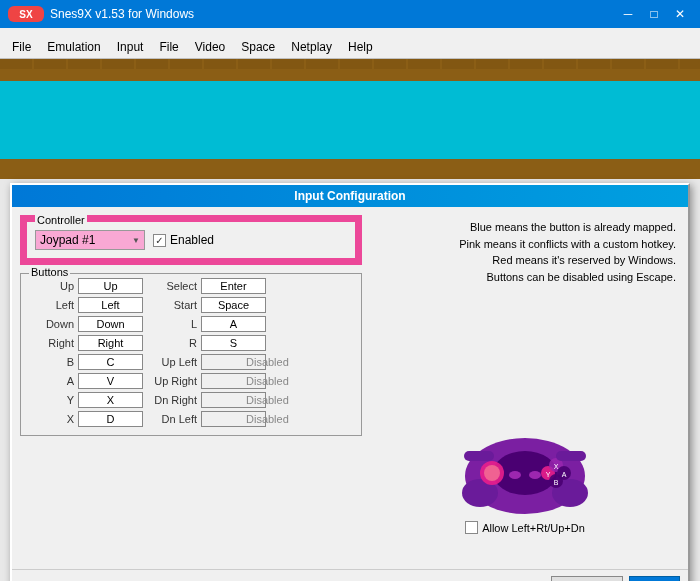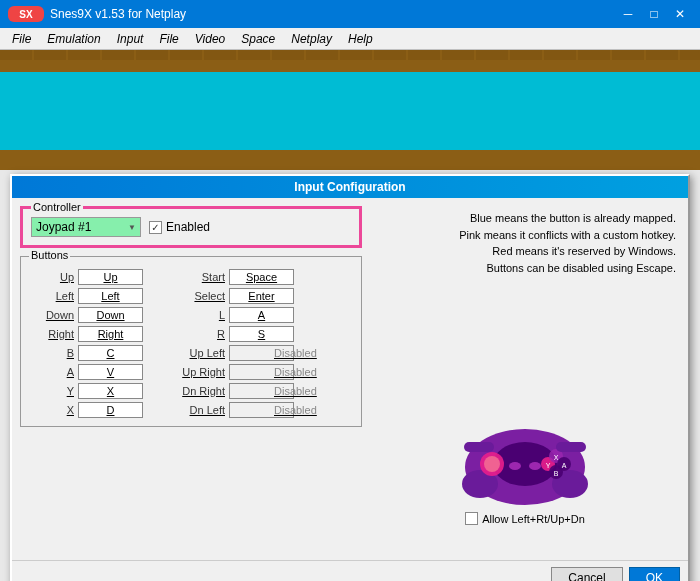--- a/index.html
+++ b/index.html
@@ -53,25 +53,24 @@
       font-size: 12px;
       display: flex;
       align-items: center;
       justify-content: center;
     }
 
     
     .menu-bar {
       background: #f0f0f0;
       display: flex;
-      align-items: flex-start;
+      align-items: flex-end;
       padding: 2px 4px;
-      height: 22px;
+      height: 31px;
       border-bottom: 1px solid #c0c0c0;
-      font-style: italic;
     }
     .menu-item {
       padding: 2px 8px;
       cursor: pointer;
       font-size: 12px;
     }
 
     
     .game-area {
       width: 100%;
@@ -126,21 +125,21 @@
       gap: 8px;
     }
 
     
     .left-panel {
       flex: 1;
     }
 
     
     .controller-section {
-      border: 3px solid #ec4899;
+      border: 7px solid #ec4899;
       padding: 4px 8px 8px;
       margin-bottom: 8px;
       position: relative;
     }
     .section-label {
       position: absolute;
       top: -8px;
       left: 8px;
       background: #f0f0f0;
       padding: 0 2px;
@@ -149,21 +148,21 @@
     .controller-row {
       display: flex;
       align-items: center;
       gap: 8px;
       margin-top: 4px;
     }
     .dropdown {
       width: 110px;
       padding: 2px 4px;
       border: 1px solid #999;
-      background: #86efac;
+      background: #f9a8d4;
       font-size: 12px;
       display: flex;
       align-items: center;
       justify-content: space-between;
       cursor: pointer;
     }
     .dropdown-arrow {
       font-size: 8px;
       color: #555;
     }
@@ -198,23 +197,22 @@
       border: 1px solid #999;
       padding: 4px 8px 8px;
       position: relative;
     }
     .buttons-section .section-label {
       font-size: 11px;
     }
 
     .button-grid {
       display: flex;
-      gap: 32px;
-      margin-top: 8px;
-      text-decoration: underline;
+      gap: 4px;
+      margin-top: 0;
     }
     .button-column {
       display: flex;
       flex-direction: column;
       gap: 3px;
     }
     .button-row {
       display: flex;
       align-items: center;
       gap: 4px;
@@ -292,21 +290,21 @@
       background: #e8e8e8;
       padding: 4px 0;
     }
   </style>
 </head>
 <body>
 
 <div class="title-bar">
   <div class="title-bar-left">
     <div class="title-bar-icon">SX</div>
-    <span>Snes9X v1.53 for Netplay</span>
+    <span>Snes9X v1.53 for Windows</span>
   </div>
   <div class="title-bar-controls">
     <button class="title-btn">─</button>
     <button class="title-btn">□</button>
     <button class="title-btn close">✕</button>
   </div>
 </div>
 
 <div class="menu-bar">
   <span class="menu-item">File</span>
@@ -410,26 +408,26 @@
                 <div class="key-btn">X</div>
               </div>
               <div class="button-row">
                 <span class="btn-label">X</span>
                 <div class="key-btn">D</div>
               </div>
             </div>
 
             <div class="button-column">
               <div class="button-row">
+                <span class="btn-label-right">Select</span>
+                <div class="key-btn">Enter</div>
+              </div>
+              <div class="button-row">
                 <span class="btn-label-right">Start</span>
                 <div class="key-btn">Space</div>
-              </div>
-              <div class="button-row">
-                <span class="btn-label-right">Select</span>
-                <div class="key-btn">Enter</div>
               </div>
               <div class="button-row">
                 <span class="btn-label-right">L</span>
                 <div class="key-btn">A</div>
               </div>
               <div class="button-row">
                 <span class="btn-label-right">R</span>
                 <div class="key-btn">S</div>
               </div>
               <div class="button-row">

